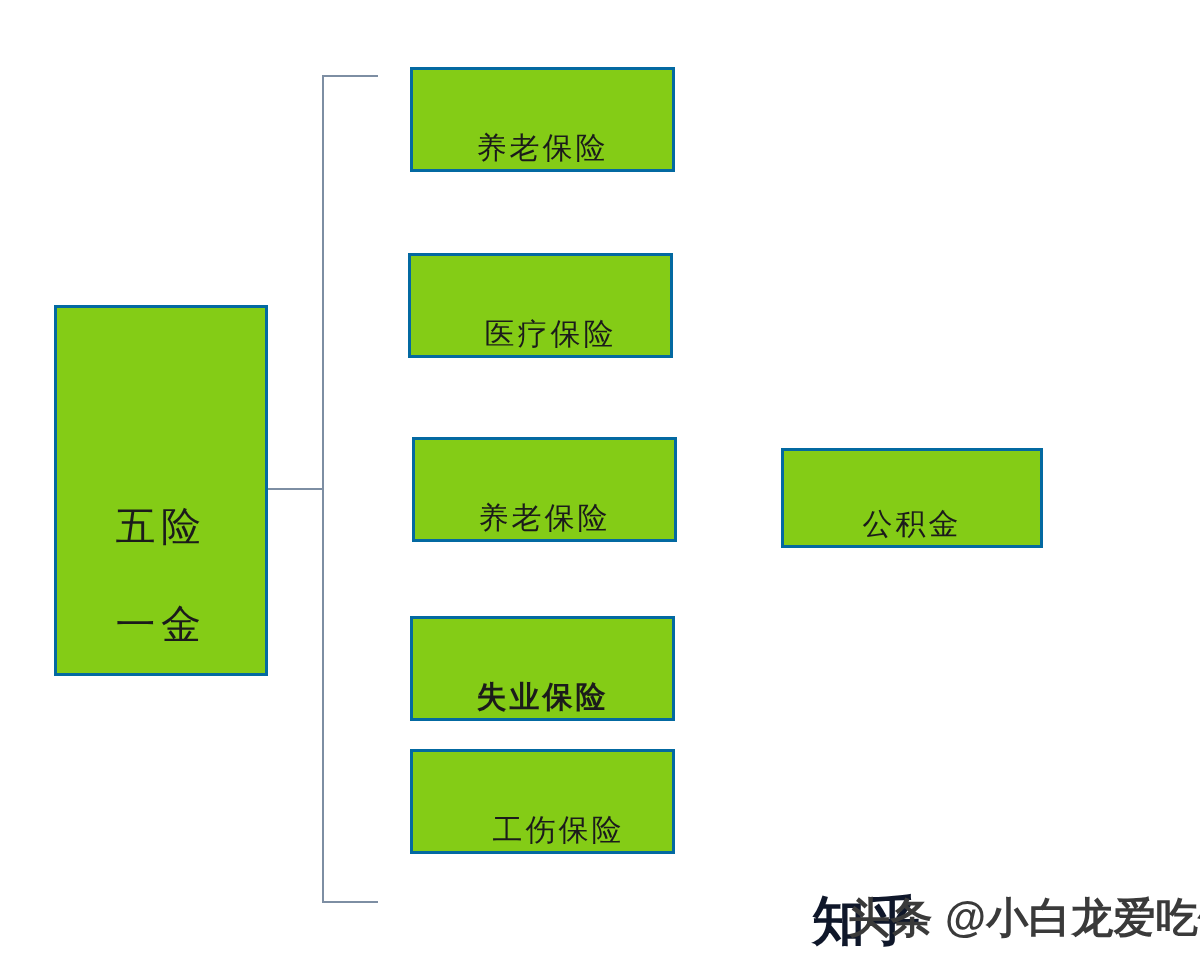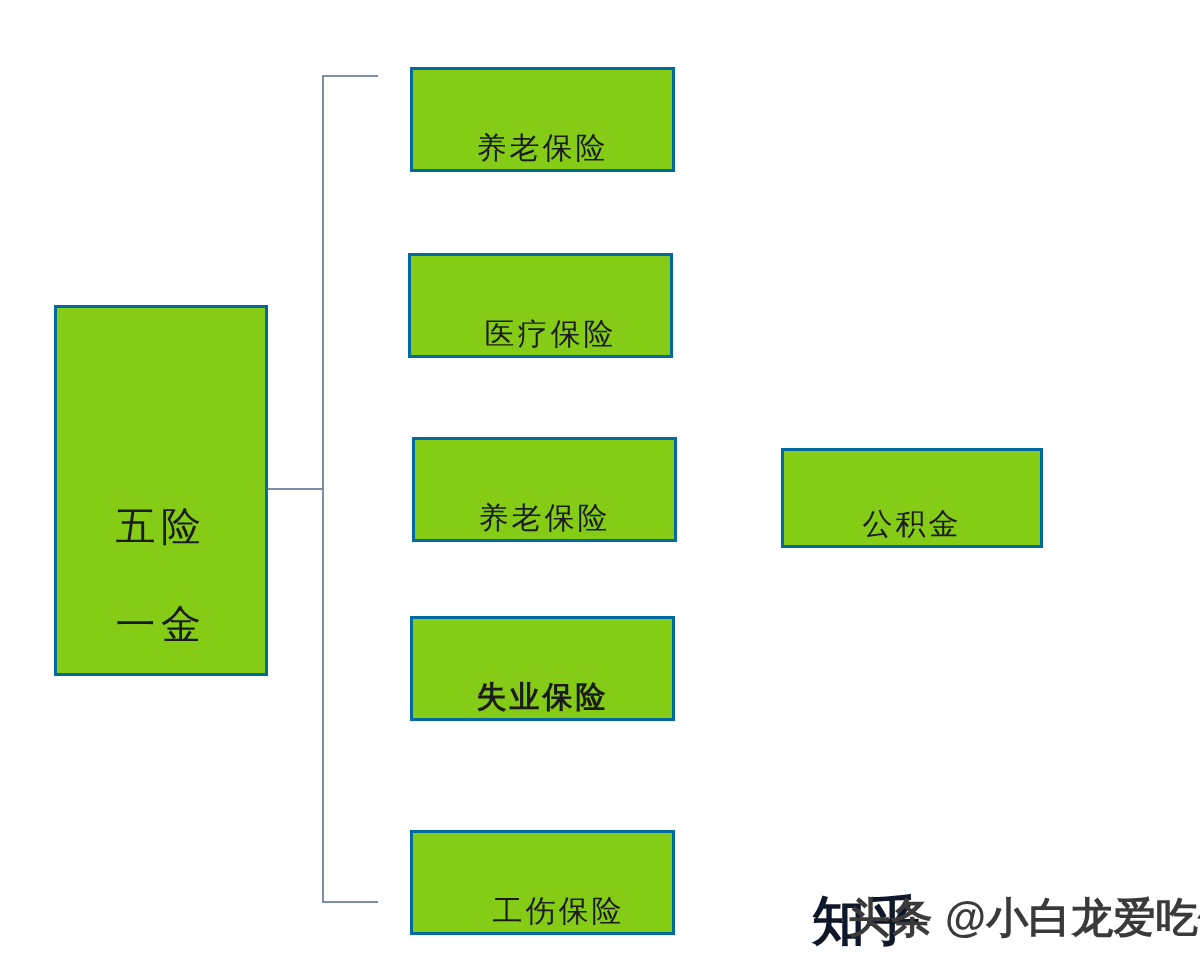--- a/index.html
+++ b/index.html
@@ -62,21 +62,21 @@
   .node-branch .node-label,
   .node-aside .node-label {
     font-size: 30px;
     letter-spacing: 0.10em;
   }
 
   .pos-0 { top: 67px;  }
   .pos-1 { top: 253px; left: 408px; padding-left: 20px; }
   .pos-2 { top: 437px; left: 412px; }
   .pos-3 { top: 616px; font-weight: bold; }
-  .pos-4 { top: 830px; padding-left: 32px; }
+  .pos-4 { top: 749px; padding-left: 32px; }
 
   
   .node-aside {
     left: 781px;
     top: 448px;
     width: 262px;
     height: 100px;
   }
 
   

